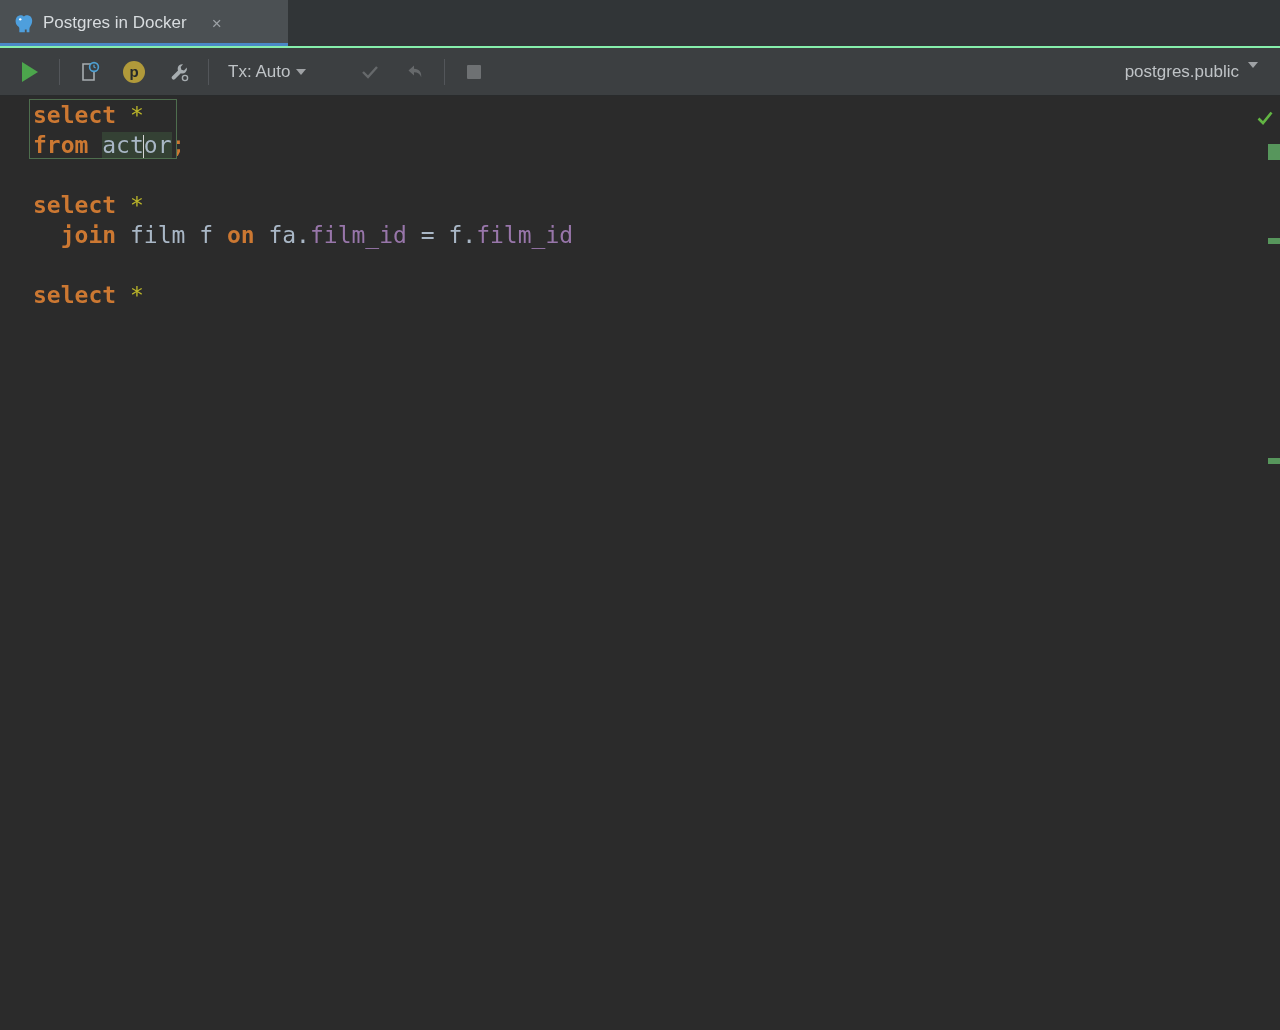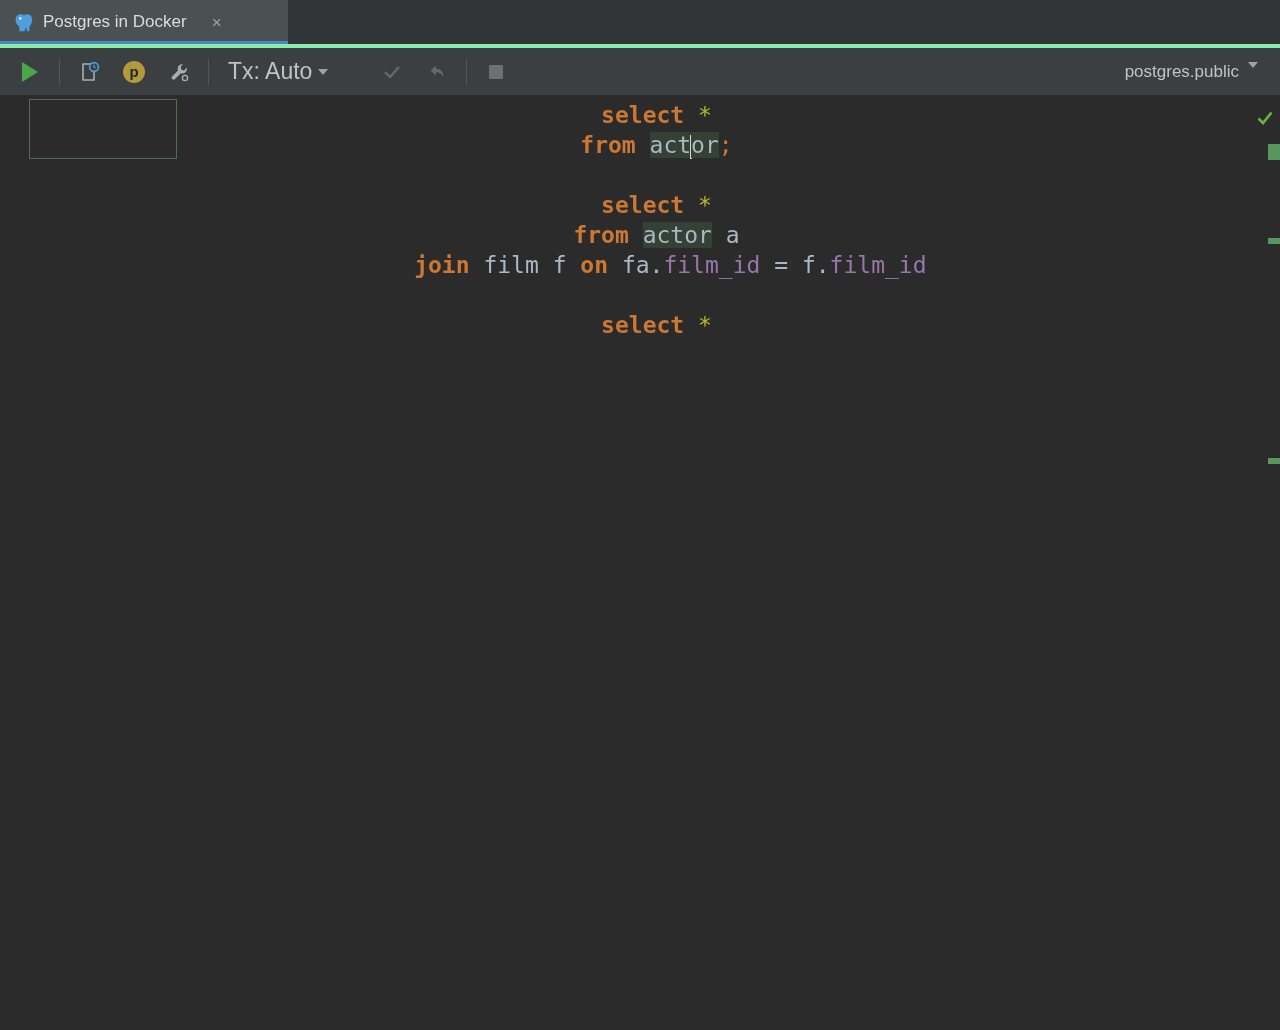--- a/index.html
+++ b/index.html
@@ -12,21 +12,21 @@
     --keyword:#CC7832; --identifier:#A9B7C6; --column:#9876AA; --string:#6A8759;
     --function:#FFC66E; --asterisk:#BBB529; --semicolon:#CC7832;
     --editor-bg:#2B2B2B; --toolbar-bg:#3C3F41; --highlight-bg:#344134;
     --statement-border:#4E6E4E; --run-green:#4CA64C; --mark-green:#57965C;
     --check-green:#62B543; --tab-underline:#4A88C7;
   }
 
   
   .tabbar{
     height:48px; background:#313537; display:flex; align-items:stretch;
-    border-bottom:4px solid #86efac;
+    border-bottom:2px solid #86efac;
   }
   .tab{
     display:flex; align-items:center; gap:9px; padding:0 16px 0 12px;
     background:#4B5053; position:relative; min-width:288px; cursor:pointer;
   }
   .tab::after{
     content:""; position:absolute; left:0; right:0; bottom:0; height:3px;
     background:var(--tab-underline);
   }
   .tab-title{ color:#D8DCDF; font-size:17px; }
@@ -46,40 +46,40 @@
   .sep{ width:1px; height:26px; background:#53565A; flex:0 0 auto; }
   .play-triangle{
     width:0; height:0; border-top:10px solid transparent; border-bottom:10px solid transparent;
     border-left:16px solid var(--run-green);
   }
   .p-circle{
     width:22px; height:22px; border-radius:50%; background:#B19A3A; color:#26292B;
     font-weight:bold; font-size:15px; display:flex; align-items:center; justify-content:center;
   }
   .tx{
-    display:flex; align-items:center; gap:6px; color:#BFC3C6; font-size:23px;
+    display:flex; align-items:center; gap:6px; color:#BFC3C6; font-size:17px;
     padding:0 6px; cursor:pointer; flex:0 0 auto;
   }
   .arrow-down{
     width:0; height:0; border-left:5px solid transparent; border-right:5px solid transparent;
     border-top:6px solid #9FA2A5;
   }
   .stop-square{ width:14px; height:14px; background:#6E7173; border-radius:1px; }
   .schema{
     margin-left:auto; display:flex; align-items:flex-start; gap:9px; color:#BFC3C6;
     font-size:17px; padding-right:8px; cursor:pointer;
   }
 
   
   .editor{
     position:relative; height:934px; background:var(--editor-bg);
     font-family:"DejaVu Sans Mono", monospace; font-size:23px; line-height:30px;
     padding:4px 0 0 33px; color:var(--identifier); cursor:text;
   }
-  .line{ height:30px; white-space:pre;text-align:center; }
+  .line{ height:30px; white-space:pre; }
   .kw{ color:var(--keyword); font-weight:bold; }
   .star{ color:var(--asterisk); }
   .id{ color:var(--identifier); }
   .col{ color:var(--column); }
   .str{ color:var(--string); }
   .fn{ color:var(--function); font-style:italic; }
   .semi{ color:var(--semicolon); }
   .hl{ background:var(--highlight-bg); }
   .caret{
     display:inline-block; width:2px; height:24px; background:#D4D4D4;
@@ -178,21 +178,20 @@
     </div>
   </div>
 
   <div class="editor">
     <div class="stmt-border"></div>
     <div id="editor-code">
         <div class="line"><span class="kw">select</span><span> </span><span class="star">*</span></div>
         <div class="line"><span class="kw">from</span><span> </span><span class="id hl">act</span><span class="caret"></span><span class="id hl">or</span><span class="semi">;</span></div>
         <div class="line">&nbsp;</div>
         <div class="line"><span class="kw">select</span><span> </span><span class="star">*</span></div>
-        <div class="line"><span class="kw">from</span><span> </span><span class="id hl">actor</span><span> a</span></div>
         <div class="line"><span>  </span><span class="kw">join</span><span> film f </span><span class="kw">on</span><span> fa.</span><span class="col">film_id</span><span> = f.</span><span class="col">film_id</span></div>
         <div class="line">&nbsp;</div>
         <div class="line"><span class="kw">select</span><span> </span><span class="star">*</span></div>
         <div class="line">&nbsp;</div>
       </div>
     <span class="inspect">
       <svg width="18" height="18" viewBox="0 0 18 18">
         <polyline points="2.5,9.5 7,14 15.5,3.5" fill="none" stroke="#62B543" stroke-width="2.6"></polyline>
       </svg>
     </span>

